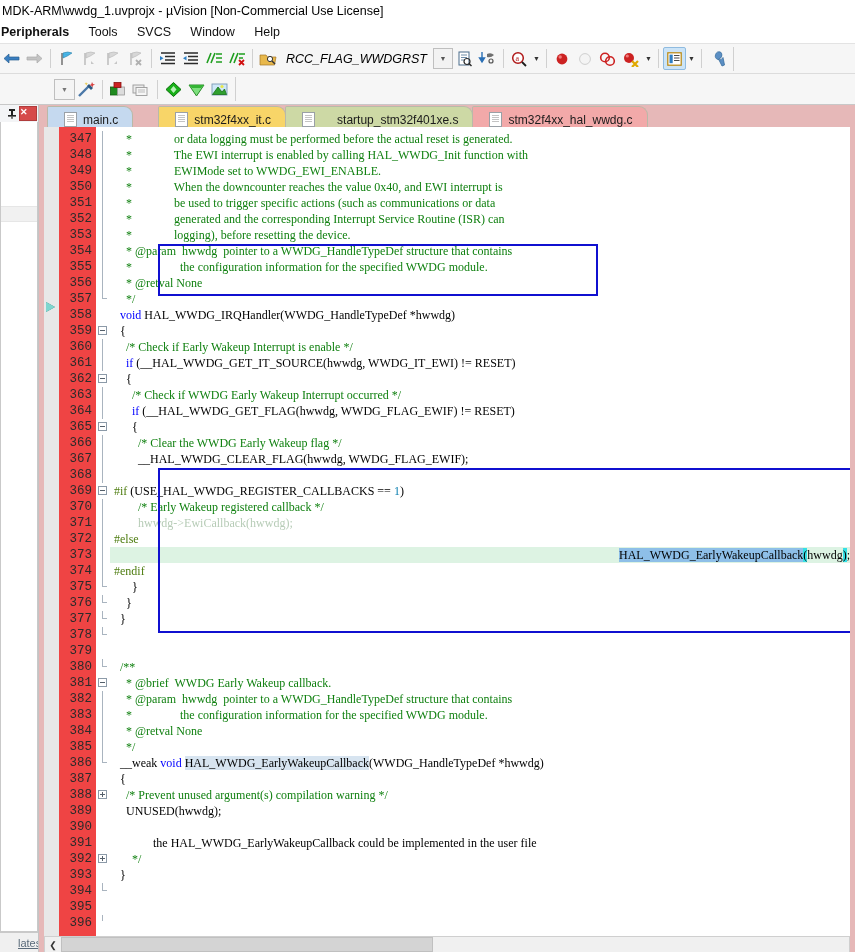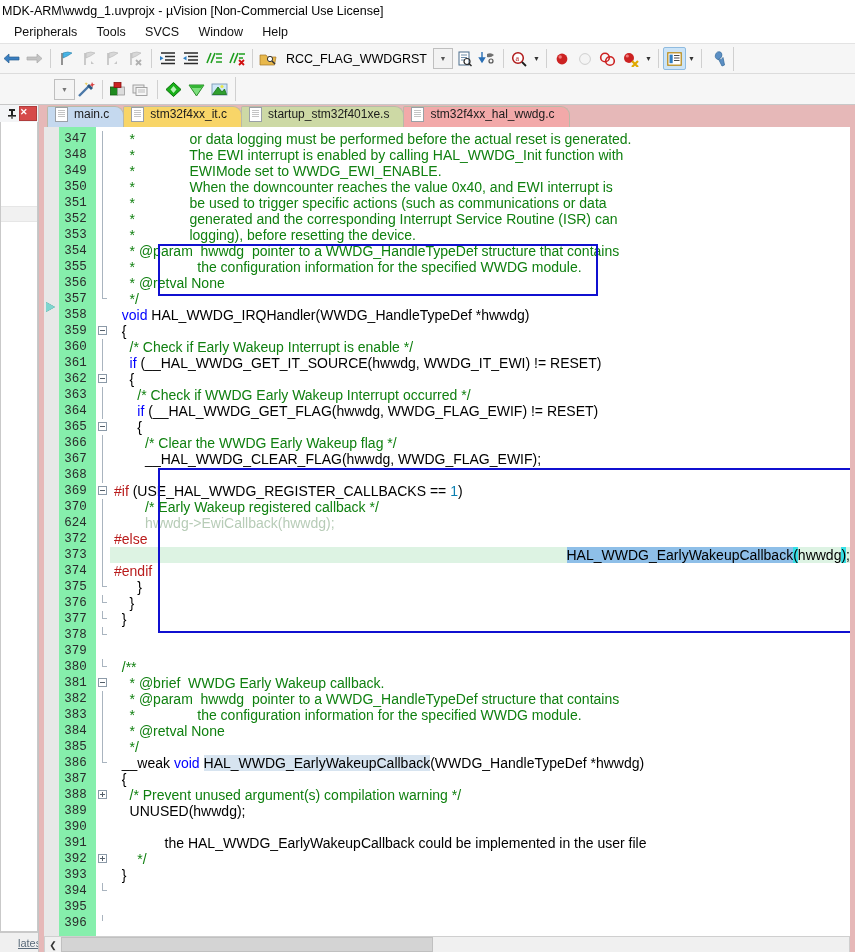--- a/index.html
+++ b/index.html
@@ -22,21 +22,21 @@
   #menubar{
     height:21px;line-height:21px;
     background:#ffffff;
     white-space:nowrap;overflow:hidden;
     padding-left:1px;
     border-bottom:1px solid #e3e3e3;
   }
   #menubar .mi{
     display:inline-block;padding:0 8px;font-size:12.5px;color:#111;
   }
-  #menubar .mi:first-child{padding-left:13px;}
+  #menubar .mi:first-child{padding-left:0;font-weight:bold;}
   
   .toolbar{
     background:#f6f6f6;
     border-bottom:1px solid #dcdcdc;
     white-space:nowrap;overflow:hidden;
     display:flex;align-items:center;
   }
   #toolbar1{height:29px;}
   #toolbar2{height:30px;border-bottom:1px solid #c8c8c8;}
   .tb-sep{
@@ -51,21 +51,21 @@
     background:#cce4f7;border:1px solid #8fbbe0;border-radius:2px;
     width:21px;height:21px;
   }
   .tb-caret{
     width:11px;height:23px;flex:0 0 auto;
     display:flex;align-items:center;justify-content:center;
     font-size:7px;color:#333;
   }
   .tb-combo{
     flex:0 0 auto;display:flex;align-items:center;
-    height:21px;margin-left:2px;
+    height:21px;margin-left:2px;font-style:italic;
   }
   .tb-combo .txt{
     font-size:12.5px;color:#000;padding:0 6px 0 4px;white-space:nowrap;
   }
   .tb-combo .drop{
     width:18px;height:19px;border:1px solid #bfbfbf;background:#f2f2f2;
     display:flex;align-items:center;justify-content:center;
     font-size:7px;color:#555;
   }
   .sml-drop{
@@ -119,62 +119,62 @@
     background:#e6b8b8;
     padding:0 0 0 0;
     display:flex;flex-direction:column;
     min-width:0;
   }
   #tabstrip{
     height:22px;background:#e6b8b8;display:flex;align-items:flex-end;
     padding-left:8px;overflow:hidden;flex:0 0 auto;
   }
   .ftab{
-    height:20px;display:flex;align-items:flex-start;
-    padding:0 14px 0 7px;margin-right:-1px;
+    height:20px;display:flex;align-items:flex-end;
+    padding:0 14px 0 16px;margin-right:-1px;
     border:1px solid #b9b9a8;border-bottom:none;
     border-radius:2px 9px 0 0;
     font-size:12px;color:#1b1b1b;white-space:nowrap;
     position:relative;
   }
   .ftab .fico{
     width:11px;height:13px;background:#fff;border:1px solid #9aa0a6;
     margin-right:6px;position:relative;flex:0 0 auto;
   }
   .ftab .fico:before{
     content:"";position:absolute;top:2px;left:2px;right:2px;height:1px;
     box-shadow:0 2px 0 #c4c4c4,0 4px 0 #c4c4c4,0 6px 0 #c4c4c4;
     background:#c4c4c4;
   }
   .ftab.t-main{background:#c5d9ef;}
-  .ftab.t-it{background:#f8d568;}
-  .ftab.t-startup{background:#cdd9a5;}
+  .ftab.t-it{background:#f8d568;margin-left:26px;}
+  .ftab.t-startup{background:#cdd9a5;gap:16px;}
   .ftab.t-active{background:#f2a9a9;}
   .ftab.t-active .lbl{}
   
   #editor{
     flex:1 1 auto;display:flex;min-height:0;
     background:#ffffff;
     border-left:5px solid #e6b8b8;
     border-right:5px solid #e6b8b8;
     overflow:hidden;position:relative;
   }
   #bpgutter{
     width:15px;flex:0 0 auto;background:#e8e8e8;position:relative;
   }
   #bpgutter .arrow{
     position:absolute;left:2px;top:175px;
     width:0;height:0;border-left:9px solid #7fd6cf;
     border-top:5px solid transparent;border-bottom:5px solid transparent;
     filter:drop-shadow(0 0 0.5px #2a6f6a);
   }
   #linenums{
-    width:37px;flex:0 0 auto;background:#86efac;color:#2b2b2b;
+    width:37px;flex:0 0 auto;background:#ef4444;color:#2b2b2b;
     font-family:"Liberation Mono","DejaVu Sans Mono",monospace;
-    font-size:12.5px;text-align:center;padding-right:4px;
+    font-size:12.5px;text-align:right;padding-right:4px;
     padding-top:4px;
     box-sizing:border-box;
   }
   #linenums div{height:16px;line-height:16px;}
   #foldbar{
     width:14px;flex:0 0 auto;background:#ffffff;position:relative;
     padding-top:4px;
   }
   #foldbar .fr{height:16px;position:relative;}
   .fold-box{
@@ -191,34 +191,34 @@
     position:absolute;left:6px;top:0;bottom:0;width:1px;background:#a9b4bf;
   }
   .fold-end{
     position:absolute;left:6px;top:0;height:8px;width:1px;background:#a9b4bf;
   }
   .fold-end:after{
     content:"";position:absolute;left:0;top:7px;width:5px;height:1px;background:#a9b4bf;
   }
   #codearea{
     flex:1 1 auto;position:relative;background:#ffffff;
-    font-family:Liberation Sans, sans-serif;
-    font-size:14px;
+    font-family:Liberation Serif, serif;
+    font-size:12px;
     padding-top:4px;
     overflow:hidden;
     min-width:0;
   }
   #codearea .ln{
     height:16px;line-height:16px;white-space:pre;padding-left:4px;
   }
   #codearea .ln.cur{background:#ddf3e3;text-align:right;}
   .c-cmt{color:#108010;}
   .c-cmt-dim{color:#b7ccb7;}
   .c-kw{color:#0000ff;margin-top:12px;}
-  .c-pp{color:#b91c1c;}
+  .c-pp{color:#4d7c0f;}
   .c-num{color:#0b7fb0;}
   .c-txt{color:#000000;}
   .sel{background:#8ebfe8;}
   .selc{background:#35e0e6;}
   .selq{background:#d7e4f0;}
   
   .annbox{
     position:absolute;border:2.5px solid #1010d0;pointer-events:none;
     box-sizing:border-box;
   }
@@ -538,21 +538,21 @@
           <div>361</div>
           <div>362</div>
           <div>363</div>
           <div>364</div>
           <div>365</div>
           <div>366</div>
           <div>367</div>
           <div>368</div>
           <div>369</div>
           <div>370</div>
-          <div>624</div>
+          <div>371</div>
           <div>372</div>
           <div>373</div>
           <div>374</div>
           <div>375</div>
           <div>376</div>
           <div>377</div>
           <div>378</div>
           <div>379</div>
           <div>380</div>
           <div>381</div>

